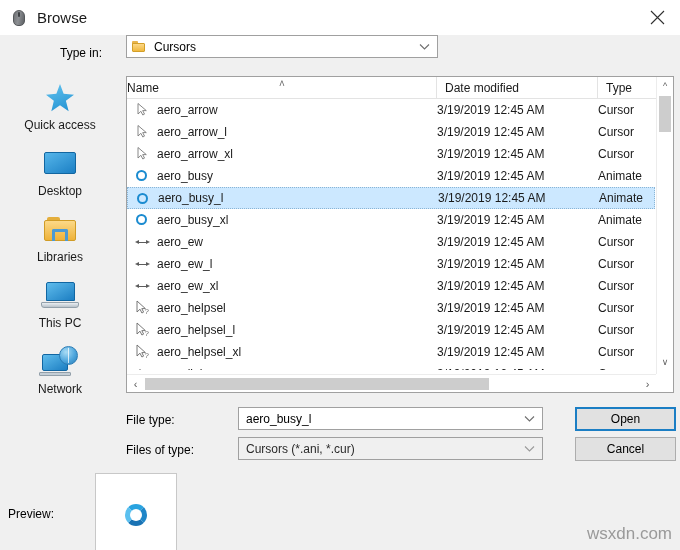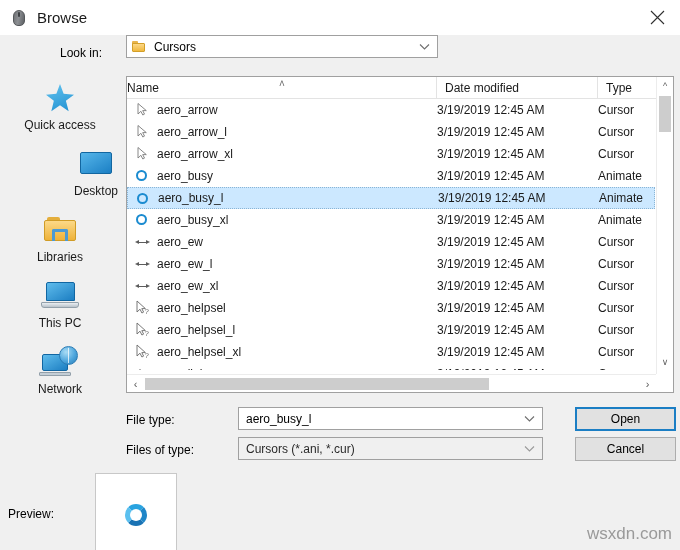--- a/index.html
+++ b/index.html
@@ -590,21 +590,21 @@
   </div>
   <div class="title-text">Browse</div>
   <div class="title-close">
     <svg width="15" height="15" viewBox="0 0 15 15">
       <path d="M1,1 L14,14 M14,1 L1,14" stroke="#303030" stroke-width="1.1" fill="none"></path>
     </svg>
   </div>
 </div>
 
 <div class="lookin-bar">
-  <div class="lookin-label">Look in:</div>
+  <div class="lookin-label">Type in:</div>
 
   <div class="lookin-combo">
     <div class="folder-icon">
       <div class="tab"></div>
         <div class="body"></div>
     </div>
     <div class="lookin-text">Cursors</div>
     <svg class="combo-arrow" width="11" height="7" viewBox="0 0 11 7">
       <path d="M1,1 L5.5,5.5 L10,1" stroke="#6f6f6f" stroke-width="1.1" fill="none"></path>
     </svg>
@@ -633,21 +633,21 @@
 
 <div class="sidebar">
 
   <div class="place" style="top:6px;">
     <div class="glyph">
         <div class="ico-star"></div>
       </div>
     <div class="label">Quick access</div>
   </div>
 
-  <div class="place ico-desktop" style="top:72px;padding-left:36px;">
+  <div class="place ico-desktop" style="top:72px;">
     <div class="glyph">
         <div class="screen"></div>
       </div>
     <div class="label">Desktop</div>
   </div>
 
   <div class="place" style="top:138px;">
     <div class="glyph ico-lib">
       <div class="tab"></div>
         <div class="body"></div>

